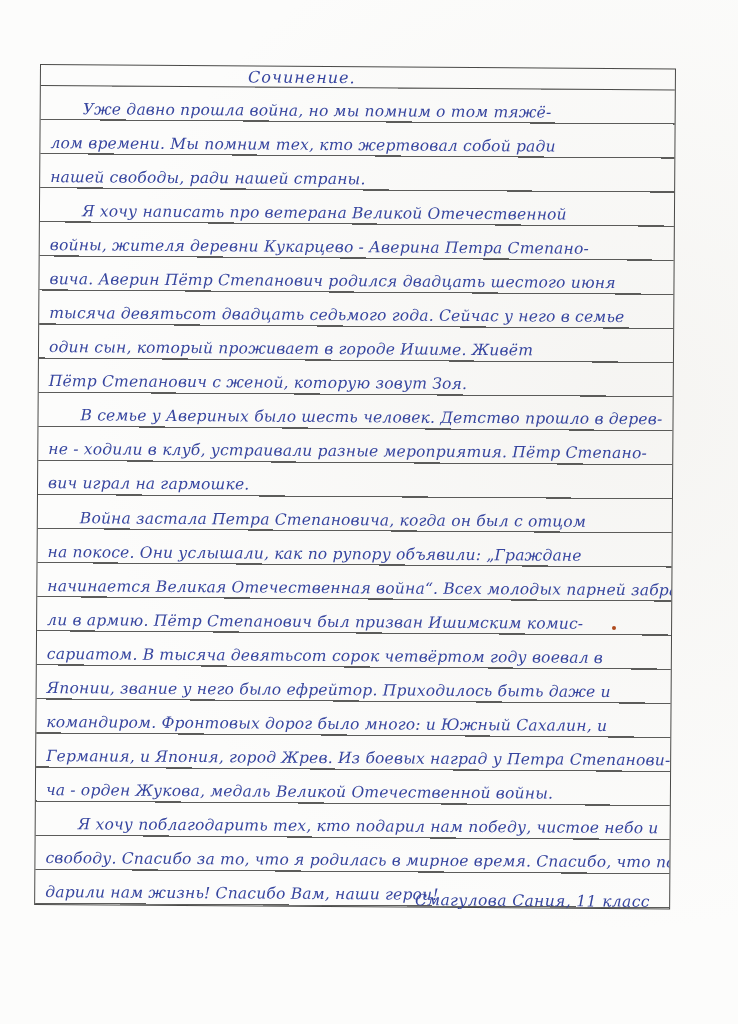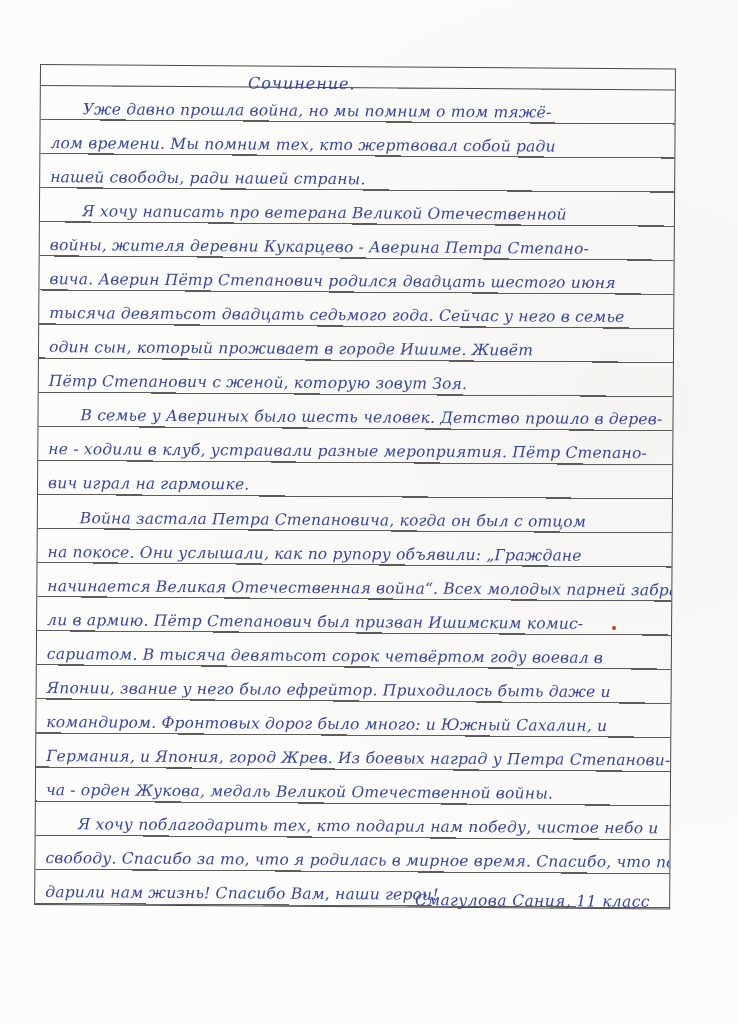--- a/index.html
+++ b/index.html
@@ -38,21 +38,21 @@
     border-bottom: 1.2px solid var(--rule);
     text-align: center;
     padding-right: 112px;
   }
   .essay-title {
     font-style: italic;
     font-size: 16px;
     color: var(--ink);
     letter-spacing: 1px;
     position: relative;
-    top: 7px;
+    top: 1px;
   }
   .lines-area {
     position: absolute;
     left: 0; top: 21px;
     width: 100%; height: 818px;
     background: repeating-linear-gradient(
       to bottom,
       transparent 0px,
       transparent 32.9px,
       rgba(64,64,62,0.85) 32.9px,

